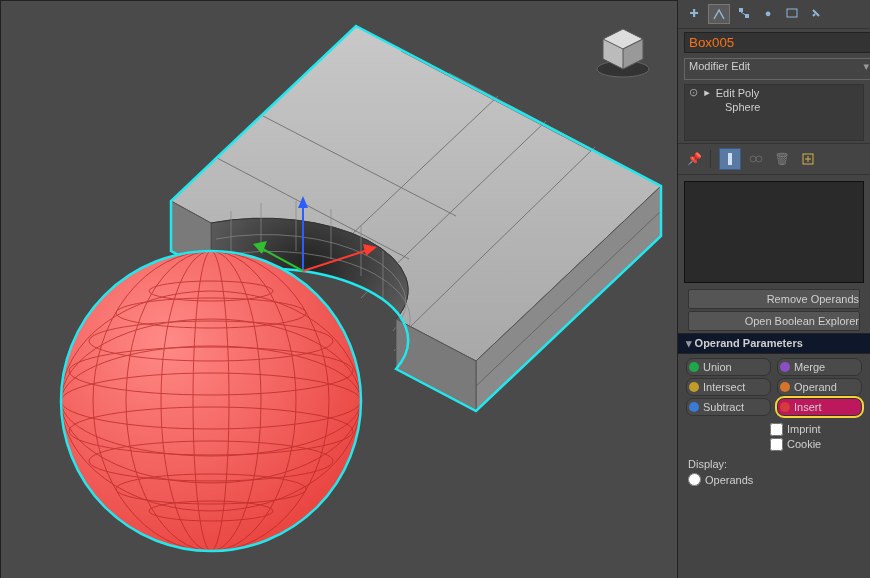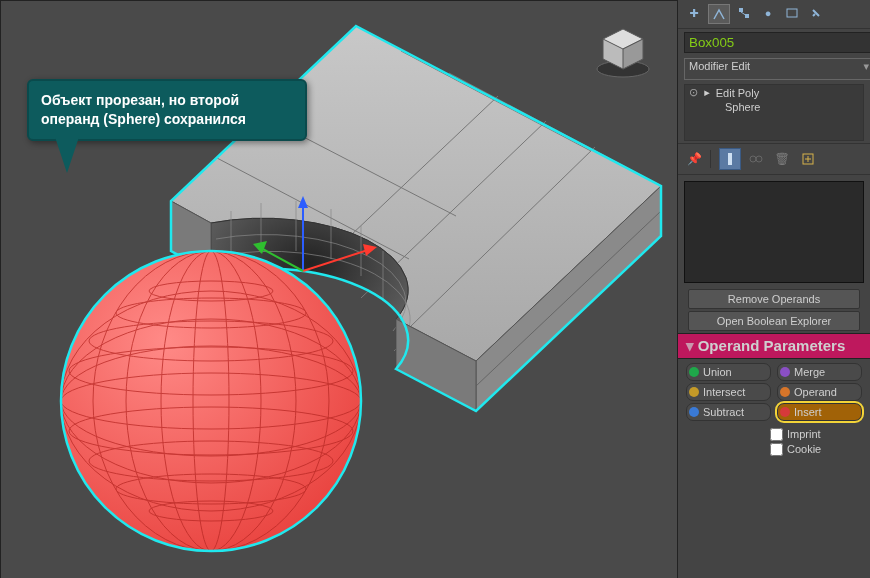--- a/index.html
+++ b/index.html
@@ -5,41 +5,41 @@
 html,body{margin:0;padding:0;width:870px;height:578px;background:#3a3a3a;font-family:"Segoe UI",Arial,sans-serif;font-size:11px;color:#cfcfcf;overflow:hidden}
 .viewport{position:absolute;left:0;top:0;width:676px;height:578px;background:#4a4a4a;border:1px solid #222}
 .callout{position:absolute;left:26px;top:78px;width:252px;background:#0d5b5d;border:2px solid #0a4a4c;border-radius:6px;padding:10px 12px;color:#fff;font-size:14px;font-weight:bold;line-height:1.35;box-shadow:2px 2px 6px rgba(0,0,0,.4)}
 .callout::after{content:"";position:absolute;left:26px;bottom:-34px;border-width:36px 12px 0 12px;border-style:solid;border-color:#0d5b5d transparent transparent transparent}
 .viewcube{position:absolute;right:24px;top:20px;width:60px;height:60px}
 .sidepanel{position:absolute;right:0;top:0;width:192px;height:578px;background:#444;border-left:1px solid #222}
 .tabrow{display:flex;gap:4px;padding:4px 6px;border-bottom:1px solid #333}
 .tabrow .tab{width:20px;height:18px;display:flex;align-items:center;justify-content:center;color:#8fb5d8}
 .tabrow .tab.sel{background:#5a5a5a;border:1px solid #777}
 .fieldrow{display:flex;align-items:center;padding:3px 6px;gap:4px}
-.textfield{flex:1;background:#333;border:1px solid #222;color:#84cc16;padding:2px 4px;height:15px}
+.textfield{flex:1;background:#333;border:1px solid #222;color:#f97316;padding:2px 4px;height:15px}
 .droprow{padding:2px 6px}
 .dropdown{width:100%;background:#444;border:1px solid #666;color:#cfcfcf;padding:1px 4px;height:18px;position:relative}
 .dropdown::after{content:"▾";position:absolute;right:4px;top:1px;color:#999}
 .stack{margin:2px 6px;border:1px solid #333;background:#3a3a3a}
 .stackhdr{display:flex;align-items:center;gap:6px;padding:1px 4px;font-size:11px}
 .stackhdr .eye{opacity:.7}
 .stackitem{padding:1px 4px 1px 30px;font-size:11px}
 .stackitem.sel{background:#2d64ad;color:#fff}
 .stackitem.sub{padding-left:40px}
 .iconbar{display:flex;gap:4px;padding:4px 6px;align-items:center;border-top:1px solid #333;border-bottom:1px solid #333;margin-top:0}
 .iconbar .btn{width:20px;height:20px;display:flex;align-items:center;justify-content:center;border:1px solid transparent;font-size:12px}
 .iconbar .btn.sel{background:#5b7aa3;border:1px solid #3a5a84}
 .preview{margin:6px;height:100px;background:#2a2a2a;border:1px solid #111}
-.widebtn{margin:2px 10px;background:#555;border:1px solid #333;border-radius:2px;text-align:center;padding:3px 0;font-size:11px}
-.rolloutHdr{background:#be185d;padding:3px 8px;font-size:15px;font-weight:bold;border-top:1px solid #222;border-bottom:1px solid #222}
+.widebtn{margin:2px 10px;background:#555;border:1px solid #333;border-radius:2px;text-align:right;padding:3px 0;font-size:11px}
+.rolloutHdr{background:#0f172a;padding:3px 8px;font-size:11px;font-weight:bold;border-top:1px solid #222;border-bottom:1px solid #222}
 .rolloutHdr::before{content:"▾ ";opacity:.7}
 .opgrid{display:grid;grid-template-columns:1fr 1fr;gap:2px 6px;padding:4px 8px}
 .opbtn{display:flex;align-items:center;gap:4px;padding:2px 2px;border:1px solid #333;background:#4a4a4a;border-radius:7px;font-size:11px}
 .opbtn .dot{width:10px;height:10px;border-radius:50%;flex-shrink:0}
-.opbtn.insert{background:#a16207;outline:2px solid #f3d438;outline-offset:0}
+.opbtn.insert{background:#be185d;outline:2px solid #f3d438;outline-offset:0}
 .chkcol{padding:2px 8px 2px 92px;font-size:11px}
 .chk{display:flex;align-items:flex-start;gap:4px;padding:1px 0}
 .chk input{margin:0}
 .sect{padding:4px 10px;font-size:11px}
 .sect .lbl{margin-bottom:2px}
 .radio{display:flex;align-items:center;gap:4px;padding:1px 0}
 .radio input{margin:0}
 svg{display:block}
 </style>
 </head>
@@ -134,23 +134,20 @@
 
   <div class="viewcube">
     <svg width="60" height="60" viewBox="0 0 60 60">
       <ellipse cx="30" cy="48" rx="26" ry="8" fill="#333" stroke="#666"></ellipse>
       <polygon points="30,8 50,18 50,38 30,48 10,38 10,18" fill="#bbb" stroke="#555"></polygon>
       <polygon points="30,8 50,18 30,28 10,18" fill="#ddd" stroke="#555"></polygon>
       <polygon points="30,28 50,18 50,38 30,48" fill="#999" stroke="#555"></polygon>
     </svg>
   </div>
 
-  <div class="callout">
-    <span>Объект прорезан, но второй операнд (Sphere) сохранился</span>
-  </div>
 </div>
 
 <div class="sidepanel">
   <div class="tabrow">
     <div class="tab">✚</div>
     <div class="tab sel">
       <svg width="14" height="14">
           <path d="M2 12 L7 3 L12 12" stroke="#8fb5d8" fill="none" stroke-width="1.5"></path>
         </svg>
     </div>
@@ -266,14 +263,19 @@
       <span>Imprint</span>
     </label>
     <label class="chk">
       <input type="checkbox" style="">
       <span>Cookie</span>
     </label>
   </div>
 
 
   <div class="sect">
+    <div class="lbl">Display:</div>
+    <label class="radio">
+      <input type="radio" name="disp" style="">
+      <span>Operands</span>
+    </label>
   </div>
 </div>
 
 </body></html>

